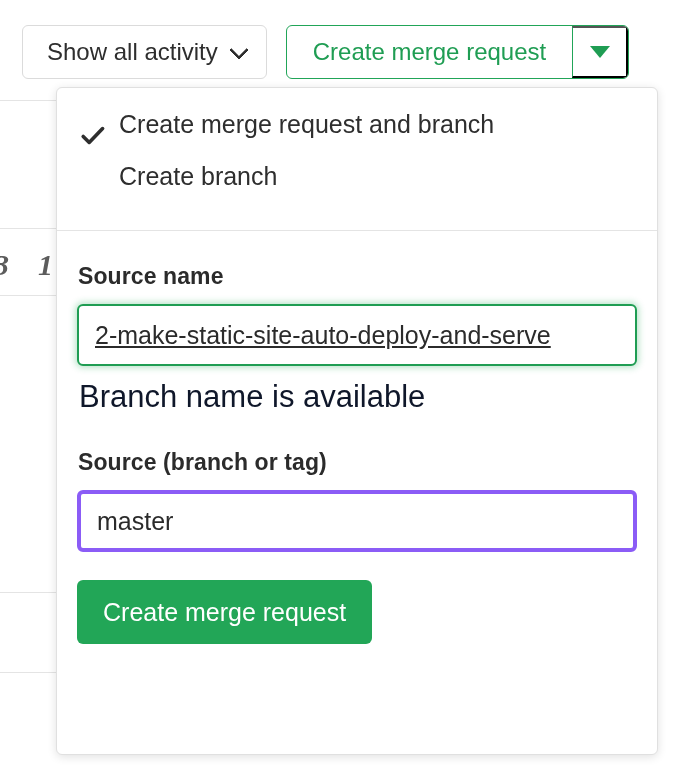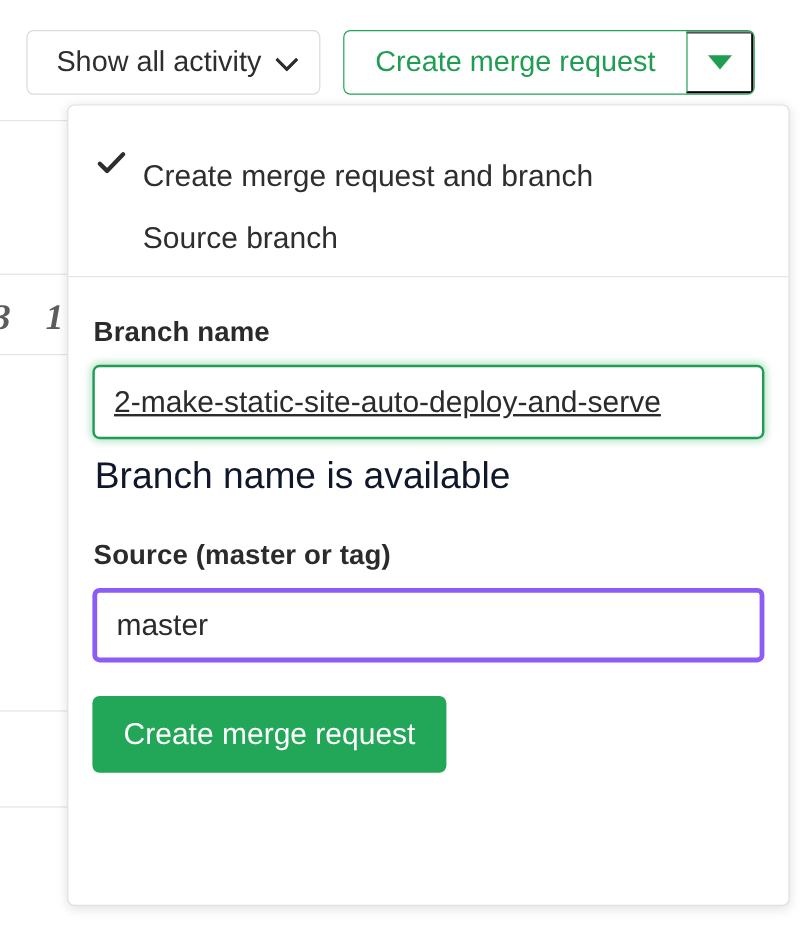--- a/index.html
+++ b/index.html
@@ -141,21 +141,21 @@
     box-shadow: 0 2px 10px rgba(0,0,0,0.12);
   }
 
   .menu-section {
     padding: 22px 0 16px 0;
     border-bottom: 1px solid #e4e4e4;
   }
   .menu-item {
     position: relative;
     display: flex;
-    align-items: flex-end;
+    align-items: flex-start;
     height: 52px;
     padding: 0 24px 0 62px;
     font-size: 25px;
     color: #2e2e2e;
     cursor: pointer;
     white-space: nowrap;
   }
   .menu-item .check {
     position: absolute;
     left: 23px;
@@ -263,34 +263,34 @@
       <div class="menu-item">
         <span class="check">
           <svg width="26" height="26" viewBox="0 0 26 26" aria-hidden="true">
             <path d="M3.2 13.4 L9.2 19.4 L22.6 5.6" fill="none" stroke="#2e2e2e" stroke-width="3.6" stroke-linecap="round" stroke-linejoin="round"></path>
           </svg>
         </span>
         <span>Create merge request and branch</span>
       </div>
 
       <div class="menu-item">
-        <span>Source branch</span>
+        <span>Create branch</span>
       </div>
 
     </div>
 
     <div class="form-section">
 
-      <div class="field-label">Branch name</div>
+      <div class="field-label">Source name</div>
 
       <input class="text-input focused" type="text" value="2-make-static-site-auto-deploy-and-serve" style="">
 
       <div class="hint-ok">Branch name is available</div>
 
-      <div class="field-label" style="margin-top:34px;">Source (master or tag)</div>
+      <div class="field-label" style="margin-top:34px;">Source (branch or tag)</div>
 
       <input class="text-input" type="text" value="master" style="">
 
       <button class="btn-primary">Create merge request</button>
 
     </div>
   </div>
 </div>
 
 </body></html>

